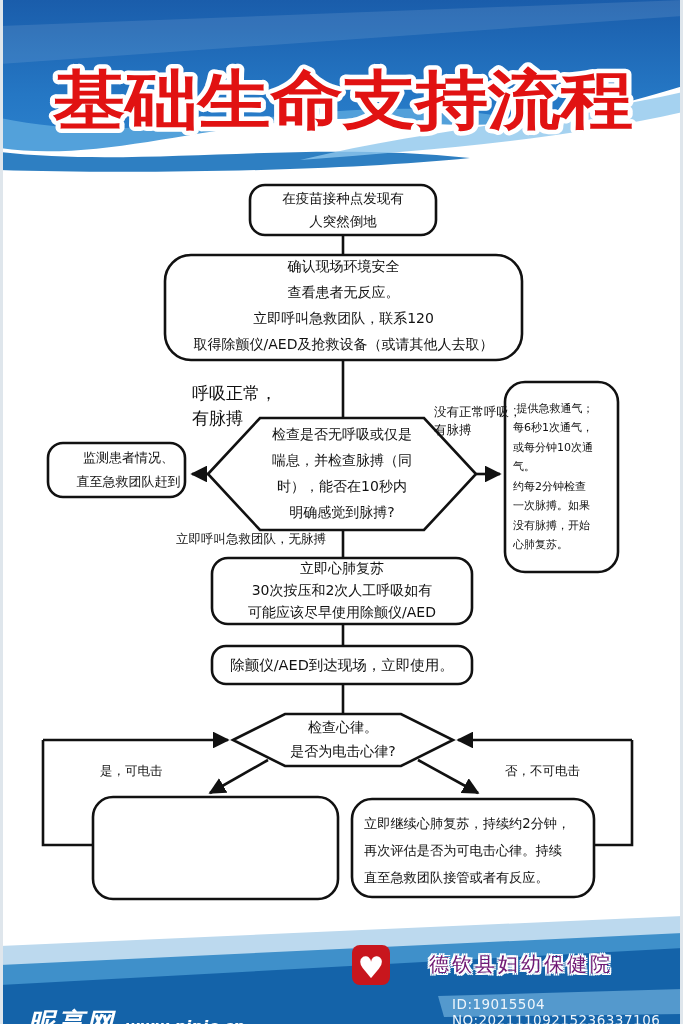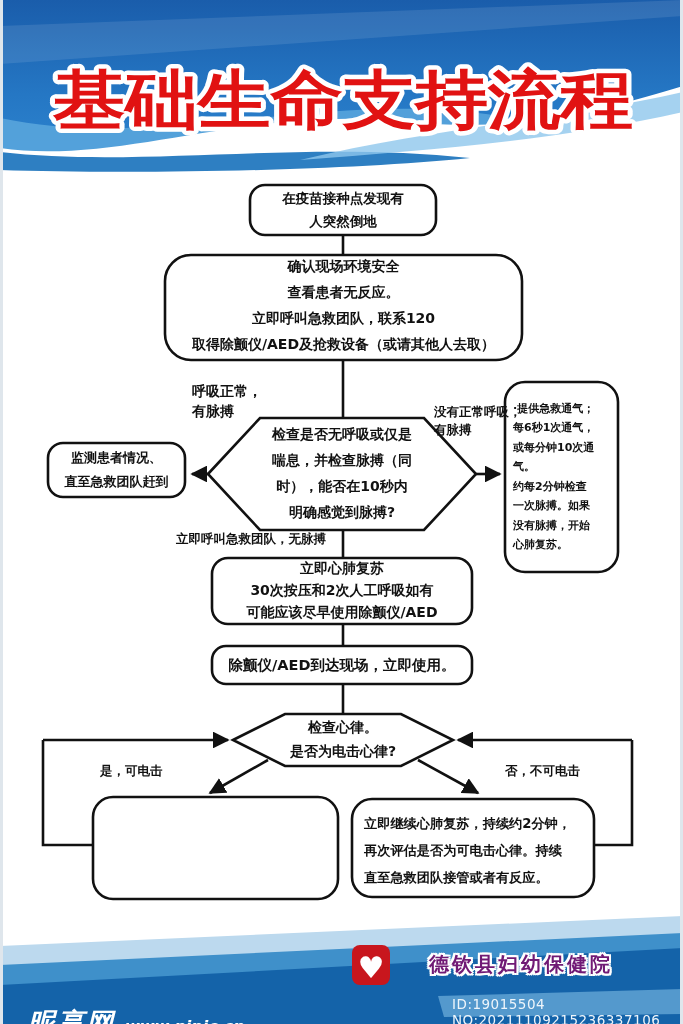--- a/index.html
+++ b/index.html
@@ -3,21 +3,21 @@
 <meta charset="utf-8">
 <style>
   html,body{margin:0;padding:0;background:#9aa4ad;}
   .poster{
     position:relative;width:683px;height:1024px;margin:0 auto;
     background:#ffffff;overflow:hidden;
     font-family:"DejaVu Sans","Liberation Sans",sans-serif;
   }
   .bg-svg{position:absolute;left:0;top:0;width:683px;height:1024px;display:block;}
   .txt{
-    position:absolute;color:#111;font-weight:bold;white-space:pre-line;
+    position:absolute;color:#111;font-weight:normal;white-space:pre-line;
     font-family:"DejaVu Sans","Liberation Sans",sans-serif;
   }
   .center{display:flex;align-items:center;justify-content:center;text-align:center;}
   .leftal{text-align:left;}
   .edge{position:absolute;top:0;width:3px;height:1024px;background:#dfe6ec;}
   .hospital-name{
     font-size:20px;letter-spacing:3px;color:#701a75;
     text-shadow:-2px -2px 0 #fff,2px -2px 0 #fff,-2px 2px 0 #fff,2px 2px 0 #fff,
                 0 -2px 0 #fff,0 2px 0 #fff,-2px 0 0 #fff,2px 0 0 #fff;
   }
@@ -100,32 +100,32 @@
   <div class="edge" style="left:680px;"></div>
 
   <div class="txt center" style="left:250px;top:185px;width:186px;height:50px;font-size:13.5px;line-height:1.7;">在疫苗接种点发现有
 人突然倒地</div>
 
   <div class="txt center" style="left:165px;top:255px;width:357px;height:102px;font-size:14px;line-height:1.85;">确认现场环境安全
 查看患者无反应。
 立即呼叫急救团队，联系120
 取得除颤仪/AED及抢救设备（或请其他人去取）</div>
 
-  <div class="txt" style="left:192px;top:381px;width:95px;font-size:14px;line-height:1.45;">呼吸正常，
+  <div class="txt" style="left:192px;top:381px;width:95px;font-size:17px;line-height:1.45;">呼吸正常，
 有脉搏</div>
 
   <div class="txt" style="left:386px;top:403px;width:115px;font-size:12.5px;line-height:1.45;margin-left:48px;">没有正常呼吸，
 有脉搏</div>
 
   <div class="txt center" style="left:224px;top:424px;width:236px;height:100px;font-size:14px;line-height:1.85;">检查是否无呼吸或仅是
 喘息，并检查脉搏（同
 时），能否在10秒内
 明确感觉到脉搏?</div>
 
-  <div class="txt center" style="left:48px;top:443px;width:137px;height:54px;font-size:13px;line-height:1.85;">监测患者情况、
+  <div class="txt center" style="left:60px;top:443px;width:137px;height:54px;font-size:13px;line-height:1.85;">监测患者情况、
 直至急救团队赶到</div>
 
   <div class="txt leftal" style="left:513px;top:392px;width:102px;font-size:11px;line-height:1.77;margin-top:7px;">·提供急救通气；
 每6秒1次通气，
 或每分钟10次通
 气。
 约每2分钟检查
 一次脉搏。如果
 没有脉搏，开始
 心肺复苏。</div>

